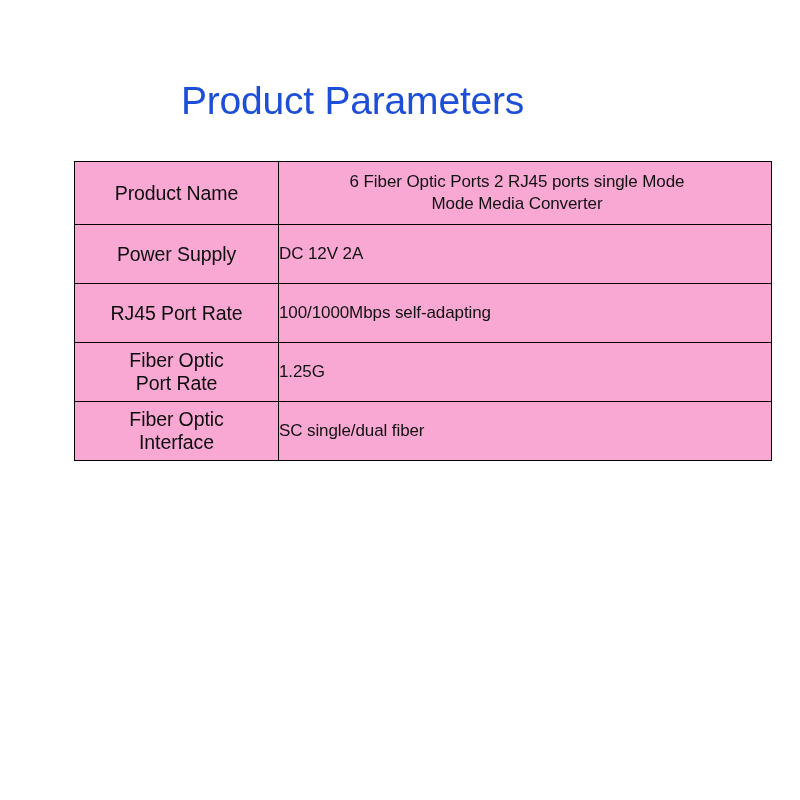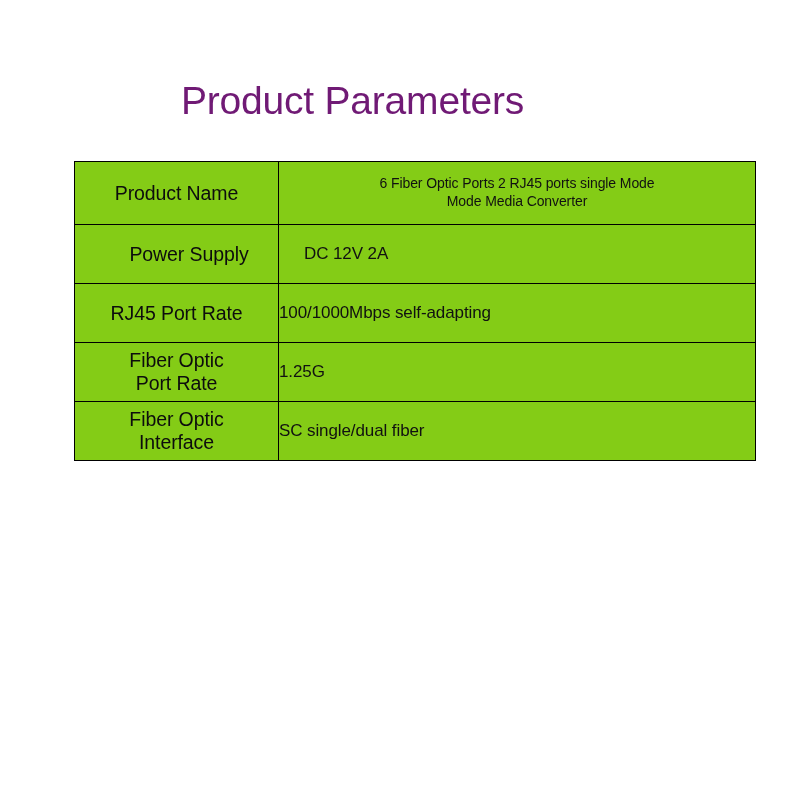--- a/index.html
+++ b/index.html
@@ -26,21 +26,21 @@
   
   .page-title {
     position: absolute;
     left: 0;
     top: 80px;
     width: 705px;
     text-align: center;
     font-size: 39px;
     font-weight: 400;
     letter-spacing: -0.2px;
-    color: #701a75;
+    color: #1d4ed8;
     line-height: 1.1;
     font-family: "Liberation Sans", sans-serif;
   }
 
   
   .spec-table-wrap {
     position: absolute;
     left: 74px;
     top: 161px;
     width: 651px;
@@ -50,21 +50,21 @@
     width: 651px;
     border-collapse: collapse;
     table-layout: fixed;
     background: #ffffff;
   }
 
   table.spec-table td {
     border: 1.5px solid #000000;
     padding: 0;
     vertical-align: middle;
-    background: #84cc16;
+    background: #f9a8d4;
   }
 
   td.spec-label {
     width: 203px;
     text-align: center;
     font-size: 19.5px;
     font-weight: 400;
     color: #0d0d0d;
     line-height: 1.18;
     padding: 6px 8px;
@@ -78,32 +78,32 @@
     font-weight: 400;
     color: #111111;
     line-height: 1.28;
     padding: 6px 10px 6px 24px;
     letter-spacing: -0.1px;
   }
 
   td.spec-value.centered {
     text-align: center;
     padding-left: 14px;
-    padding-right: 14px;
-    font-size: 14px;
+    padding-right: 30px;
+    font-size: 17px;
   }
 
   .label-line {
     display: block;
   }
 
   
   tr.r0 td { height: 62px; }
   tr.r1 td { height: 58px; }
-  tr.r2 td { height: 58px; padding-left: 25px; }
+  tr.r2 td { height: 58px; }
   tr.r3 td { height: 58px; margin-left: 20px; }
   tr.r4 td { height: 58px; }
   tr.r5 td { height: 58px; }
   tr.r6 td { height: 58px; }
   tr.r7 td { height: 52px; }
   tr.r8 td { height: 50px; }
 </style>
 </head>
 <body>
 

